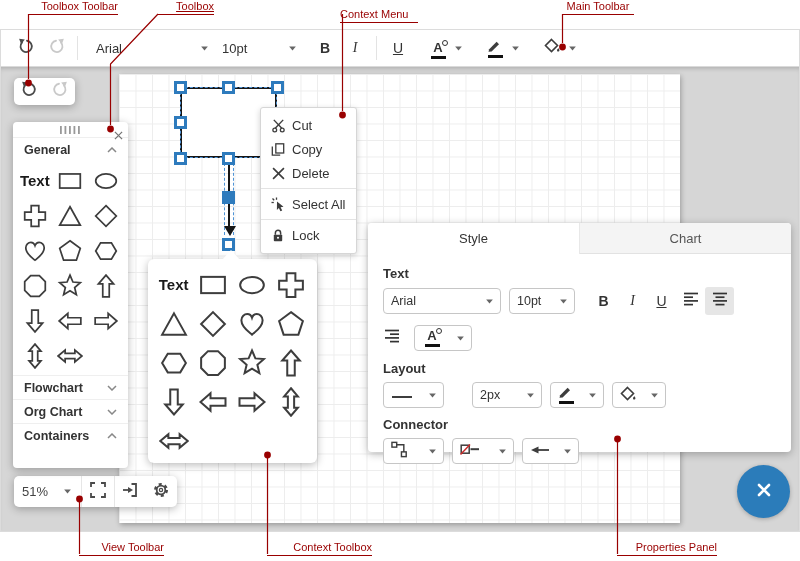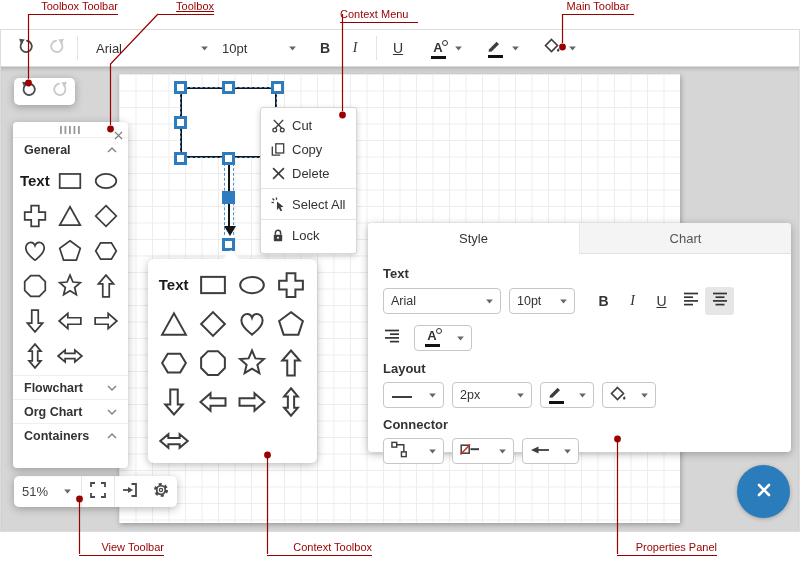--- a/index.html
+++ b/index.html
@@ -593,21 +593,21 @@
         <div class="sel" style="width:61px;">
           <span><svg width="22" height="4" viewBox="0 0 22 4">
                 <line x1="1" y1="2" x2="21" y2="2" stroke="#3d3d3d" stroke-width="2"></line>
               </svg></span>
           <span class="caret">
               <svg width="7" height="5" viewBox="0 0 8 6">
                 <polygon points="0,0.5 8,0.5 4,5.5" fill="currentColor"></polygon>
               </svg>
             </span>
         </div>
-        <div class="sel" style="width:80px;">
+        <div class="sel" style="width:70px;margin-left:20px;">
           <span>2px</span>
           <span class="caret">
               <svg width="7" height="5" viewBox="0 0 8 6">
                 <polygon points="0,0.5 8,0.5 4,5.5" fill="currentColor"></polygon>
               </svg>
             </span>
         </div>
         <div class="sel" style="width:54px;">
           <span><span class="pc">
                 <svg width="16" height="12" viewBox="0 0 16 12">

